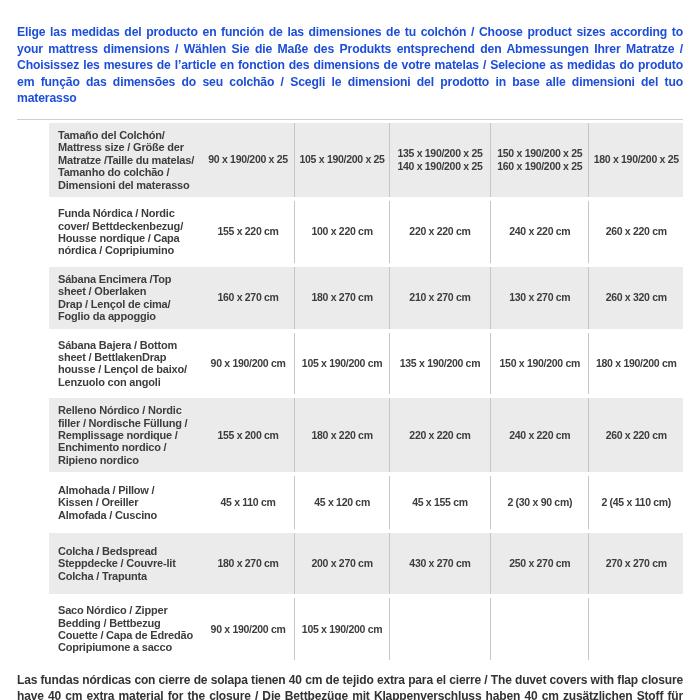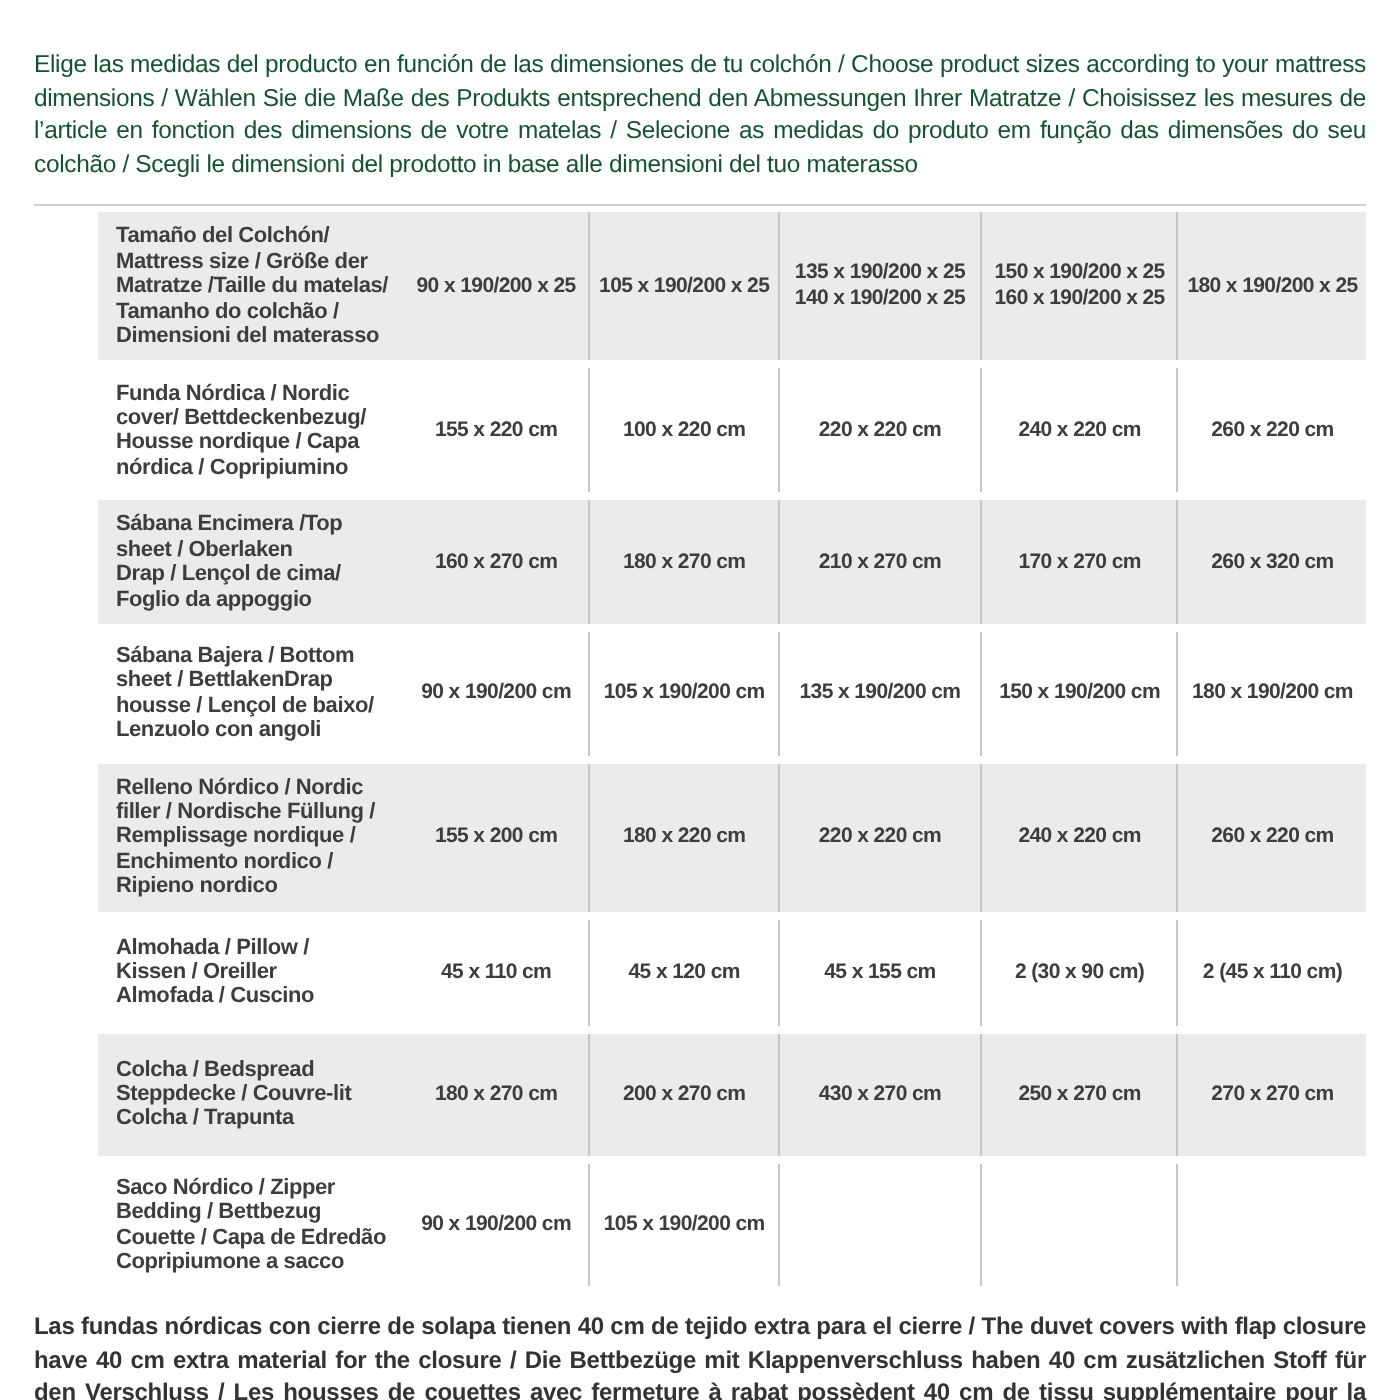--- a/index.html
+++ b/index.html
@@ -6,26 +6,26 @@
   body {
     width: 700px; height: 700px;
     background: #ffffff;
     font-family: "Liberation Sans", sans-serif;
     color: #383838;
     overflow: hidden;
   }
   .page { padding: 12px 17px 0 17px; box-sizing: border-box; }
 
   .intro {
-    font-weight: normal;
+    font-weight: bold;
     font-size: 12.2px;
     line-height: 16.5px;
     letter-spacing: -0.15px;
     text-align: justify;
-    color: #14532d;
+    color: #1d4ed8;
   }
 
   .size-table {
     margin-top: 10px;
     border-top: 1px solid var(--sep-strong, #cfcfcf);
     padding-top: 3px;
   }
   .t-row { display: flex; border-bottom: 4px solid #ffffff; padding-left: 32px; }
   .t-row:last-child { border-bottom: none; }
   .t-row.gray .t-cell { background: var(--stripe, #ebebeb); }
@@ -115,21 +115,21 @@
         <div class="t-cell data sep">260 x 220 cm</div>
       </div>
       <div class="t-row gray">
         <div class="t-cell label">Sábana Encimera /Top
 sheet / Oberlaken
 Drap / Lençol de cima/
 Foglio da appoggio</div>
         <div class="t-cell data">160 x 270 cm</div>
         <div class="t-cell data sep">180 x 270 cm</div>
         <div class="t-cell data sep">210 x 270 cm</div>
-        <div class="t-cell data sep">170 x 270 cm</div>
+        <div class="t-cell data sep">130 x 270 cm</div>
         <div class="t-cell data sep">260 x 320 cm</div>
       </div>
       <div class="t-row white">
         <div class="t-cell label">Sábana Bajera / Bottom
 sheet / BettlakenDrap
 housse / Lençol de baixo/
 Lenzuolo con angoli</div>
         <div class="t-cell data">90 x 190/200 cm</div>
         <div class="t-cell data sep">105 x 190/200 cm</div>
         <div class="t-cell data sep">135 x 190/200 cm</div>

